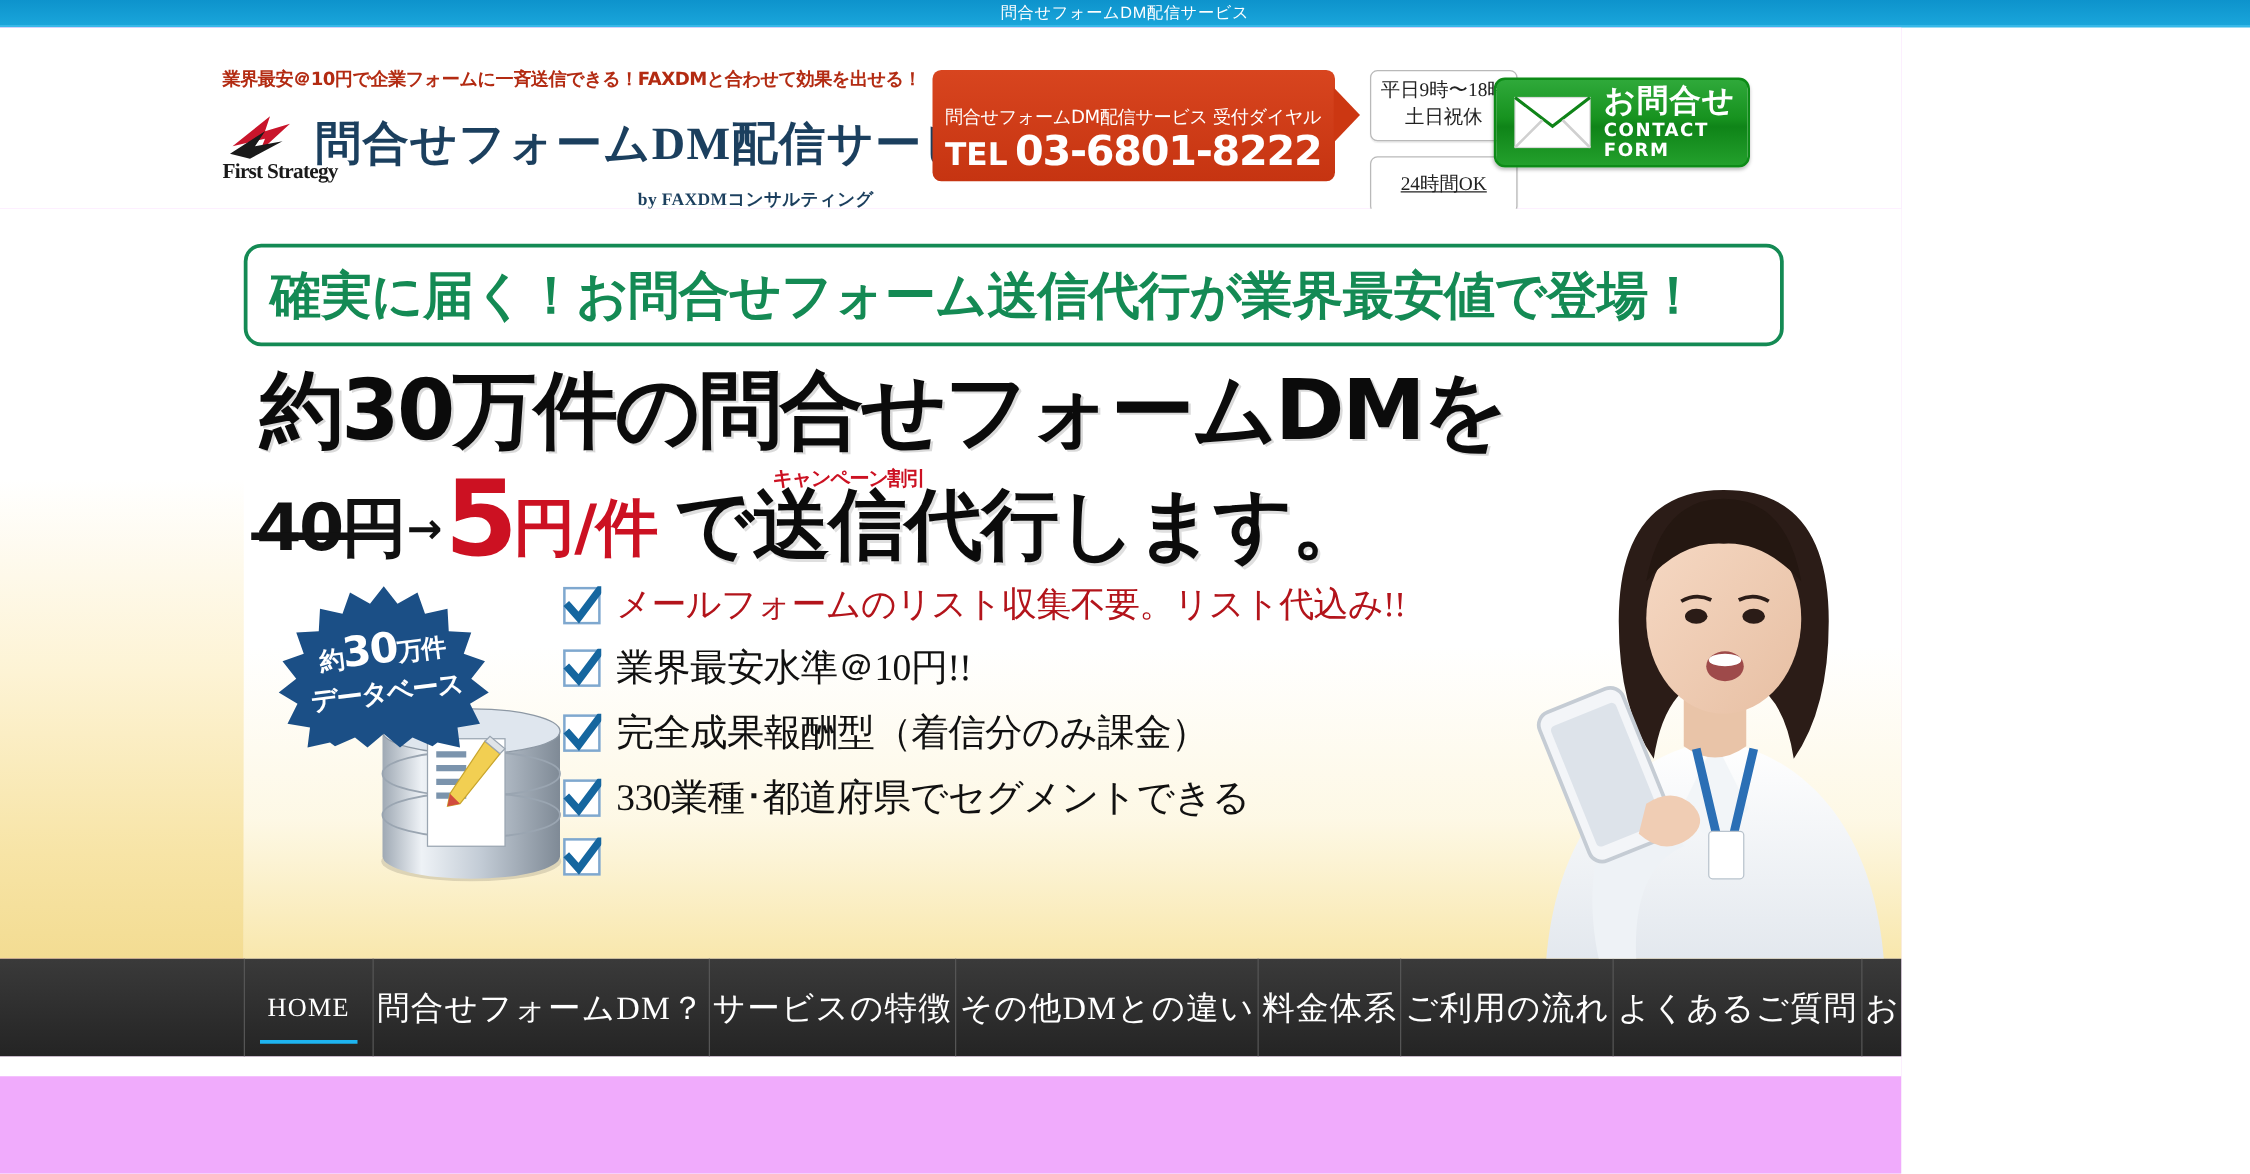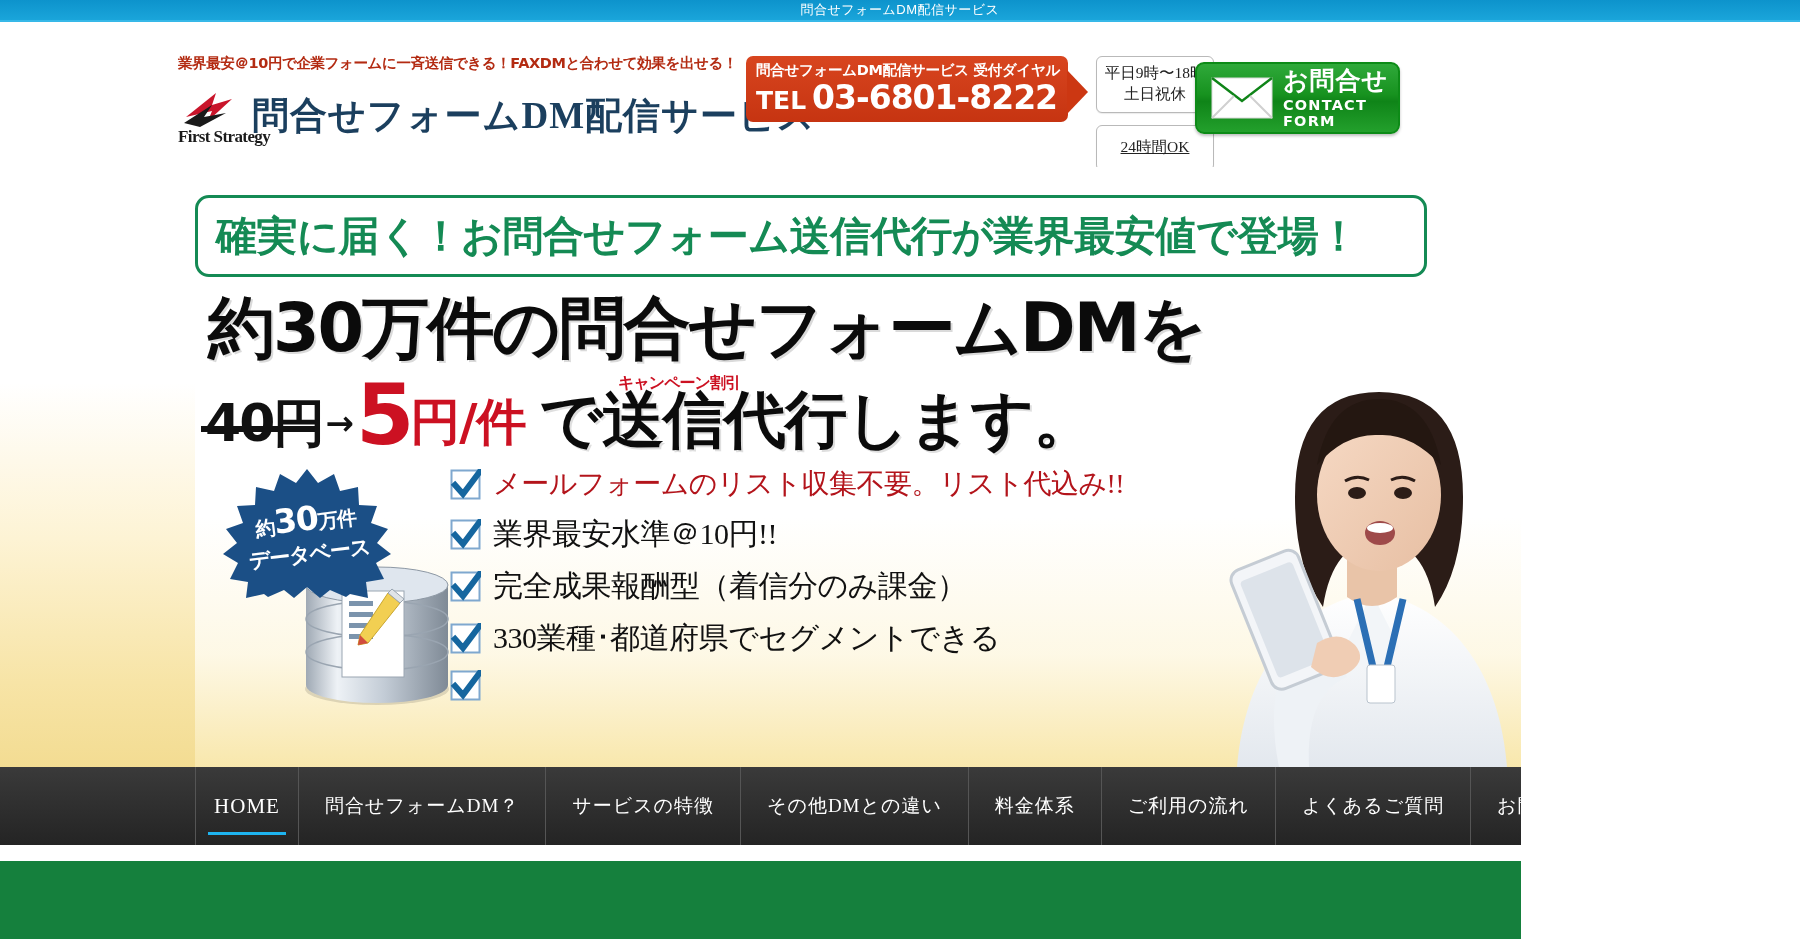--- a/index.html
+++ b/index.html
@@ -18,21 +18,21 @@
     display: flex; align-items: center; justify-content: center;
     color: #ffffff; font-size: 13px; letter-spacing: .5px;
     border-bottom: 2px solid #36b8e8;
   }
 
   
   .page {
     position: relative;
     width: 1521px;
     height: 917px;
-    background: #15803d;
+    background: #f0abfc;
     overflow: hidden;
   }
 
   
   .site-header {
     position: relative;
     width: 1800px;
     height: 145px;
     background: #ffffff;
   }
@@ -83,22 +83,22 @@
     border-radius: 7px;
     padding: 5px 10px 6px 10px;
     color: #fff;
   }
   .tel-box::after {
     content: ""; position: absolute; right: -20px; top: 14px;
     border-top: 22px solid transparent;
     border-bottom: 22px solid transparent;
     border-left: 21px solid #cc3712;
   }
-  .tel-label { font-size: 14.5px; font-weight: bold; letter-spacing: -.3px; white-space: nowrap;
-               font-family: "DejaVu Sans", sans-serif; }
+  .tel-label { font-size: 14.5px; font-weight: normal; letter-spacing: -.3px; white-space: nowrap;
+               font-family: "DejaVu Sans", sans-serif; margin-top: 23px; }
   .tel-num {
     font-size: 33px; font-weight: bold; letter-spacing: -1px; line-height: 1.05;
     margin-top: 1px; white-space: nowrap;
     font-family: "DejaVu Sans", sans-serif;
   }
   .tel-num .pfx { font-size: 25px; margin-right: 6px; letter-spacing: 0; }
 
   .fax-box {
     position: relative; margin-top: 6px;
     background: linear-gradient(#e09a20, #d08c12);
@@ -292,21 +292,21 @@
     background: #2c2c2c;
     background: linear-gradient(#3a3a3a, #242424);
     display: flex; align-items: stretch; justify-content: center;
   }
   .nav-inner { display: flex; width: 1410px; }
   .nav-item {
     flex: 1 1 auto;
     display: flex; align-items: center; justify-content: center;
     color: #ffffff;
     font-family: "Liberation Serif", "DejaVu Serif", serif;
-    font-size: 19px; letter-spacing: 1px;
+    font-size: 26px; letter-spacing: 1px;
     border-right: 1px solid #555;
     position: relative; white-space: nowrap;
   }
   .nav-item:first-child { border-left: 1px solid #555; }
   .nav-item.active::after {
     content: ""; position: absolute; left: 12%; right: 12%; bottom: 10px;
     height: 3px; background: #1eb4f0;
   }
   .nav-item.home { flex: 0 0 104px; font-size: 21px; }
   .bottom-strip { width: 1800px; height: 16px; background: #ffffff; }
@@ -329,20 +329,21 @@
         <div class="logo-mark">
           <svg class="swoosh" viewBox="0 0 62 42">
             <path d="M4 30 L34 6 L30 18 L50 12 L26 34 L30 24 Z" fill="#c9152b"></path>
             <path d="M2 36 L30 18 L22 30 L44 26 L18 40 Z" fill="#1a1a1a"></path>
           </svg>
           <div class="fs-text">First Strategy</div>
         </div>
         <div class="logo-title">問合せフォームDM配信サービス</div>
       </div>
 
+      <div class="byline">by FAXDMコンサルティング</div>
     </div>
 
     <div class="contact-block">
       <div class="tel-fax">
         <div class="tel-box">
           <div class="tel-label">問合せフォームDM配信サービス 受付ダイヤル</div>
           <div class="tel-num">
             <span class="pfx">TEL</span><span>03-6801-8222</span>
           </div>
         </div>

